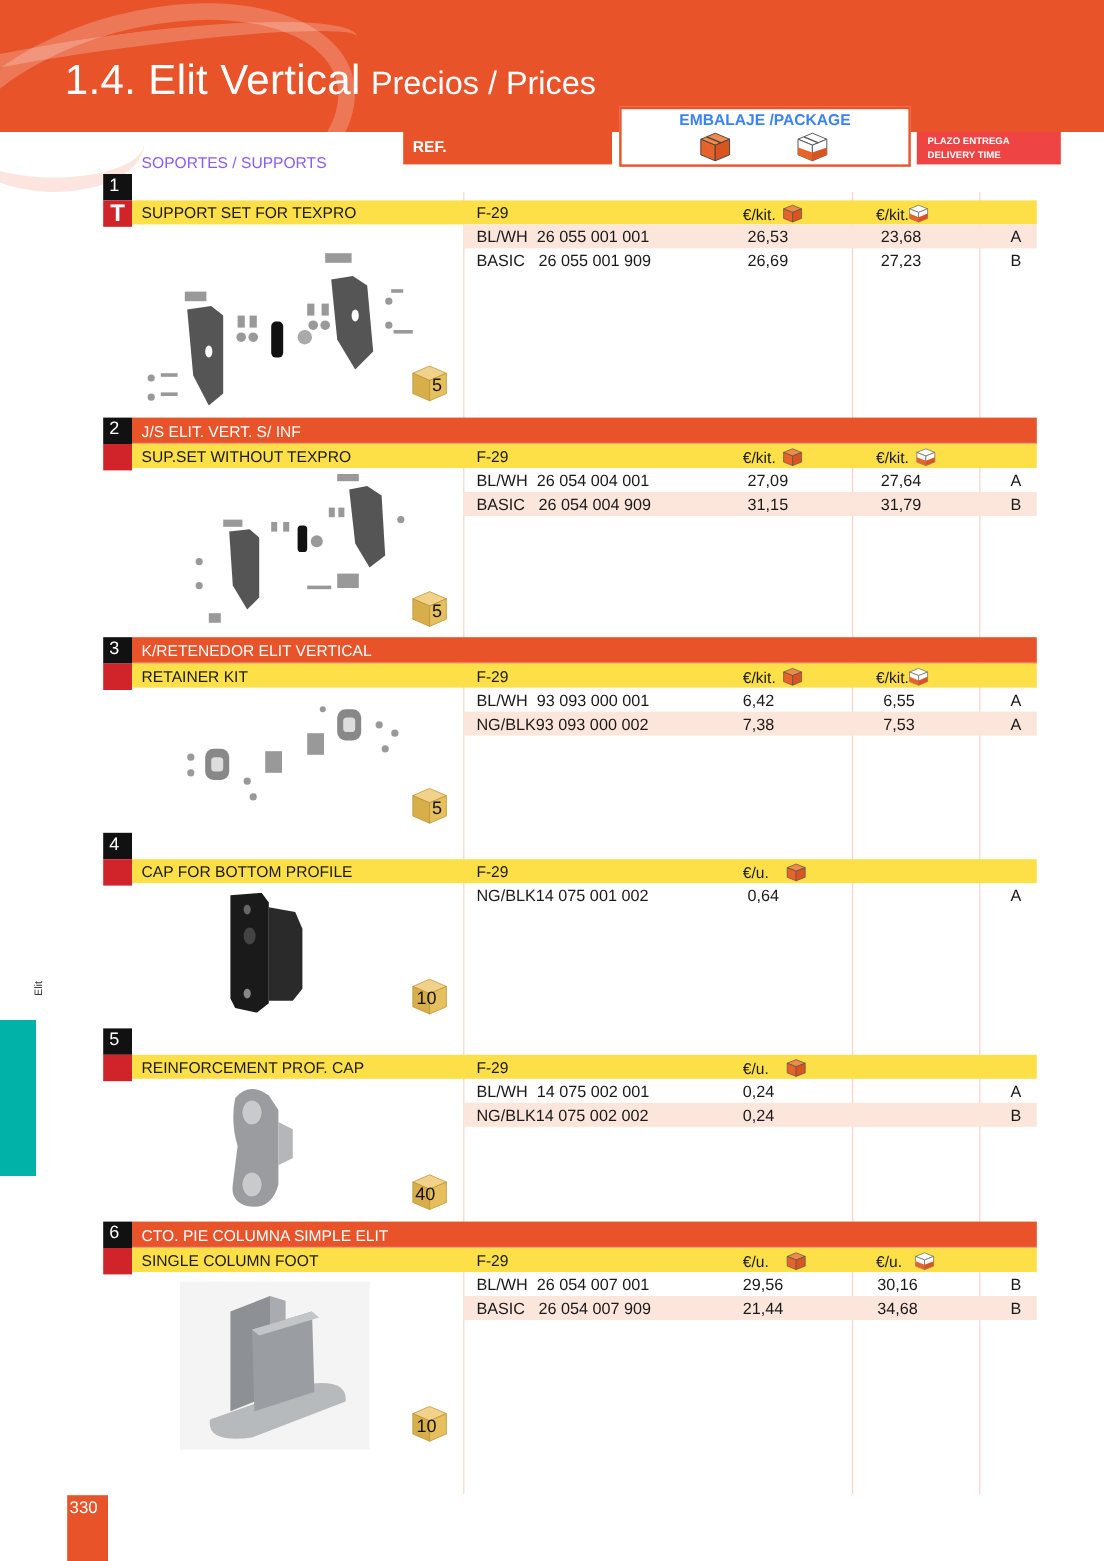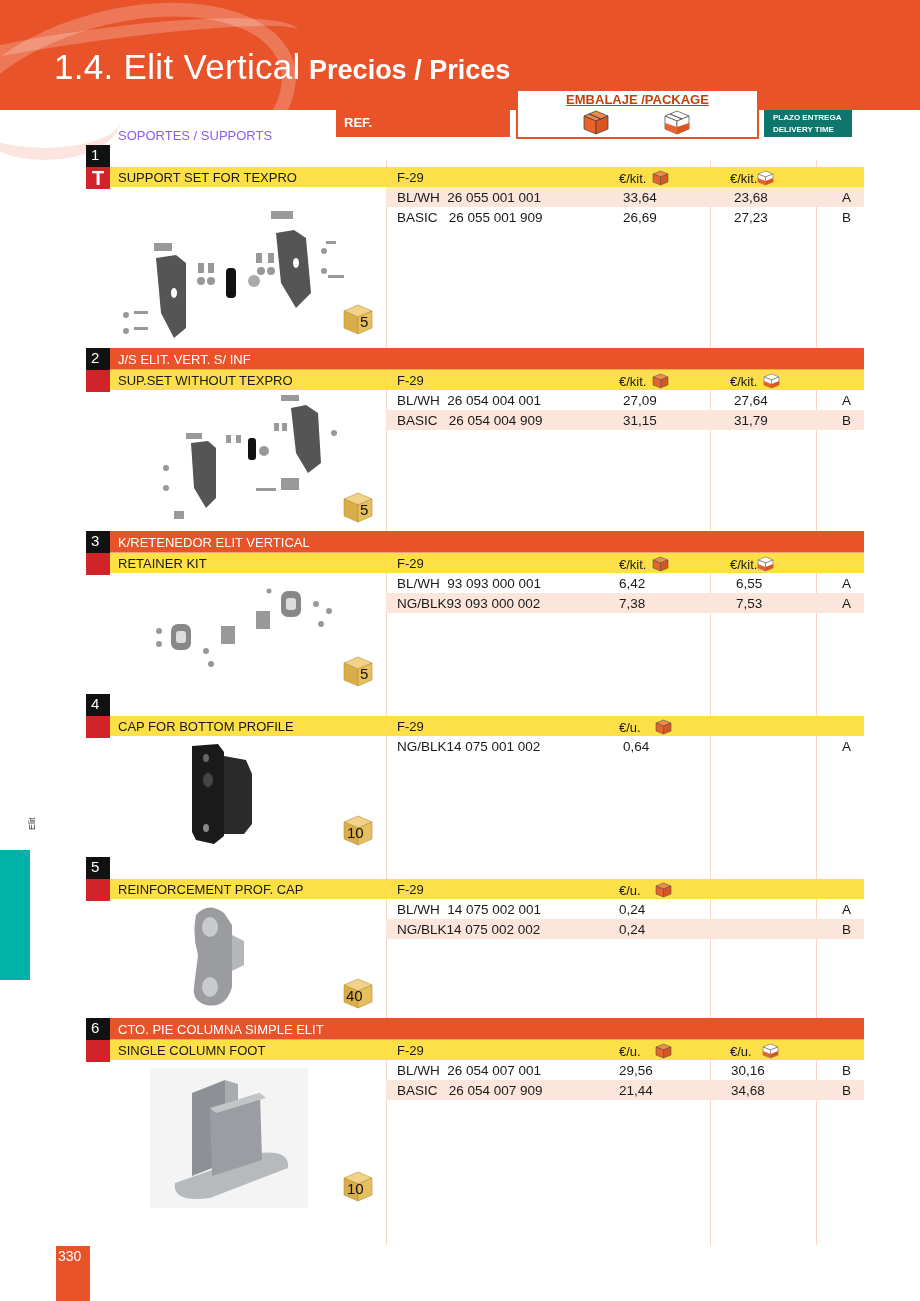--- a/index.html
+++ b/index.html
@@ -3,28 +3,28 @@
 <meta charset="utf-8">
 <style>
   * { box-sizing: border-box; margin: 0; padding: 0; }
   body { width: 920px; height: 1301px; background: #fff; position: relative; overflow: hidden;
          font-family: "Liberation Sans", "DejaVu Sans", sans-serif; color: #1a1a1a; }
   .header { position: absolute; left: 0; top: 0; width: 920px; height: 110px; background: #e8532a; overflow: hidden; }
   .header-swoosh { position: absolute; left: -60px; top: 10px; width: 360px; height: 200px; border: 14px solid rgba(255,255,255,0.22); border-radius: 50%; transform: rotate(-15deg); }
   .header-swoosh2 { position: absolute; left: -120px; top: 30px; width: 420px; height: 60px; border-top: 12px solid rgba(255,255,255,0.22); border-radius: 50%; transform: rotate(-8deg); }
   .title { position: absolute; left: 54px; top: 47px; color: #fff; white-space: nowrap; }
   .title .big { font-size: 35px; letter-spacing: 0.3px; }
-  .title .small { font-size: 27px; margin-left: 4px; font-weight: bold; }
+  .title .small { font-size: 27px; margin-left: 4px; }
   .bar-under { position: absolute; left: 0; top: 110px; width: 330px; height: 30px; background: #fff; }
   .swoosh-below { position: absolute; left: -30px; top: 80px; width: 150px; height: 80px; border-bottom: 12px solid rgba(232,83,42,0.15); border-radius: 50%; }
   .ref-box { position: absolute; left: 336px; top: 110px; width: 174px; height: 27px; background: #e8532a; color: #fff; font-size: 13px; font-weight: bold; padding: 5px 13px 0 8px; }
   .pkg-box { position: absolute; left: 516px; top: 89px; width: 243px; height: 50px; background: #fff; border: 2px solid #e8532a; }
-  .pkg-title { text-align: center; color: #c2410c; font-size: 13px; font-weight: bold; margin-top: 1px; text-decoration: underline; }
+  .pkg-title { text-align: center; color: #3b82f6; font-size: 13px; font-weight: bold; margin-top: 1px; }
   .pkg-icons { position: relative; height: 28px; }
-  .delivery-box { position: absolute; left: 764px; top: 110px; width: 88px; height: 27px; background: #0f766e; color: #fff; font-size: 8px; font-weight: bold; padding: 2px 0 0 9px; line-height: 12px; }
+  .delivery-box { position: absolute; left: 764px; top: 110px; width: 120px; height: 27px; background: #ef4444; color: #fff; font-size: 8px; font-weight: bold; padding: 2px 0 0 9px; line-height: 12px; }
   .section-label { position: absolute; left: 118px; top: 128px; color: #8b5cf6; font-size: 13px; }
   .vline { position: absolute; top: 160px; height: 1085px; width: 1px; background: #f8d5c8; }
   .block { position: absolute; left: 86px; width: 778px; }
   .num { position: absolute; left: 0; top: 0; width: 24px; height: 22px; background: #111; color: #fff; font-size: 15px; padding: 1px 0 0 5px; }
   .red-tab { position: absolute; left: 0; top: 22px; width: 24px; height: 22px; background: #d1232a; color: #fff; font-size: 20px; font-weight: bold; text-align: center; line-height: 22px; }
   .name-bar { position: absolute; left: 24px; top: 0; width: 754px; height: 22px; background: #e8532a; color: #fff; font-size: 13px; padding: 4px 0 0 8px; border-bottom: 1px solid #f3a07f; }
   .sub-bar { position: absolute; left: 24px; top: 22px; width: 754px; height: 20px; background: #fde047; font-size: 13px; }
   .sub-bar .desc { position: absolute; left: 8px; top: 3px; }
   .sub-bar .fam { position: absolute; left: 287px; top: 3px; }
   .sub-bar .p1 { position: absolute; left: 509px; top: 3px; }
@@ -104,21 +104,21 @@
     <span class="p2"><span>€/kit.</span><svg class="box-ico" style="margin-left:0" viewBox="0 0 17 16">
           <polygon points="1,4 8.5,1 16,4 8.5,7" fill="#fff" stroke="#666" stroke-width="0.6"></polygon>
           <polygon points="1,4 8.5,7 8.5,15 1,12" fill="#fff" stroke="#666" stroke-width="0.6"></polygon>
           <polygon points="16,4 8.5,7 8.5,15 16,12" fill="#fff" stroke="#666" stroke-width="0.6"></polygon>
           <polygon points="1,8 8.5,11 8.5,15 1,12" fill="#e8632a"></polygon>
           <polygon points="16,8 8.5,11 8.5,15 16,12" fill="#d9541f"></polygon>
         </svg></span>
   </div>
   <div class="row shaded" style="top:42px">
     <span class="ref">BL/WH  26 055 001 001</span>
-    <span class="v1">33,64</span>
+    <span class="v1">26,53</span>
     <span class="v2">23,68</span>
     <span class="dt">A</span>
   </div>
   <div class="row" style="top:62px">
     <span class="ref">BASIC   26 055 001 909</span>
     <span class="v1">26,69</span>
     <span class="v2">27,23</span>
     <span class="dt">B</span>
   </div>
   <svg class="img" style="left:30px;top:58px" width="260" height="135" viewBox="0 0 260 135">

